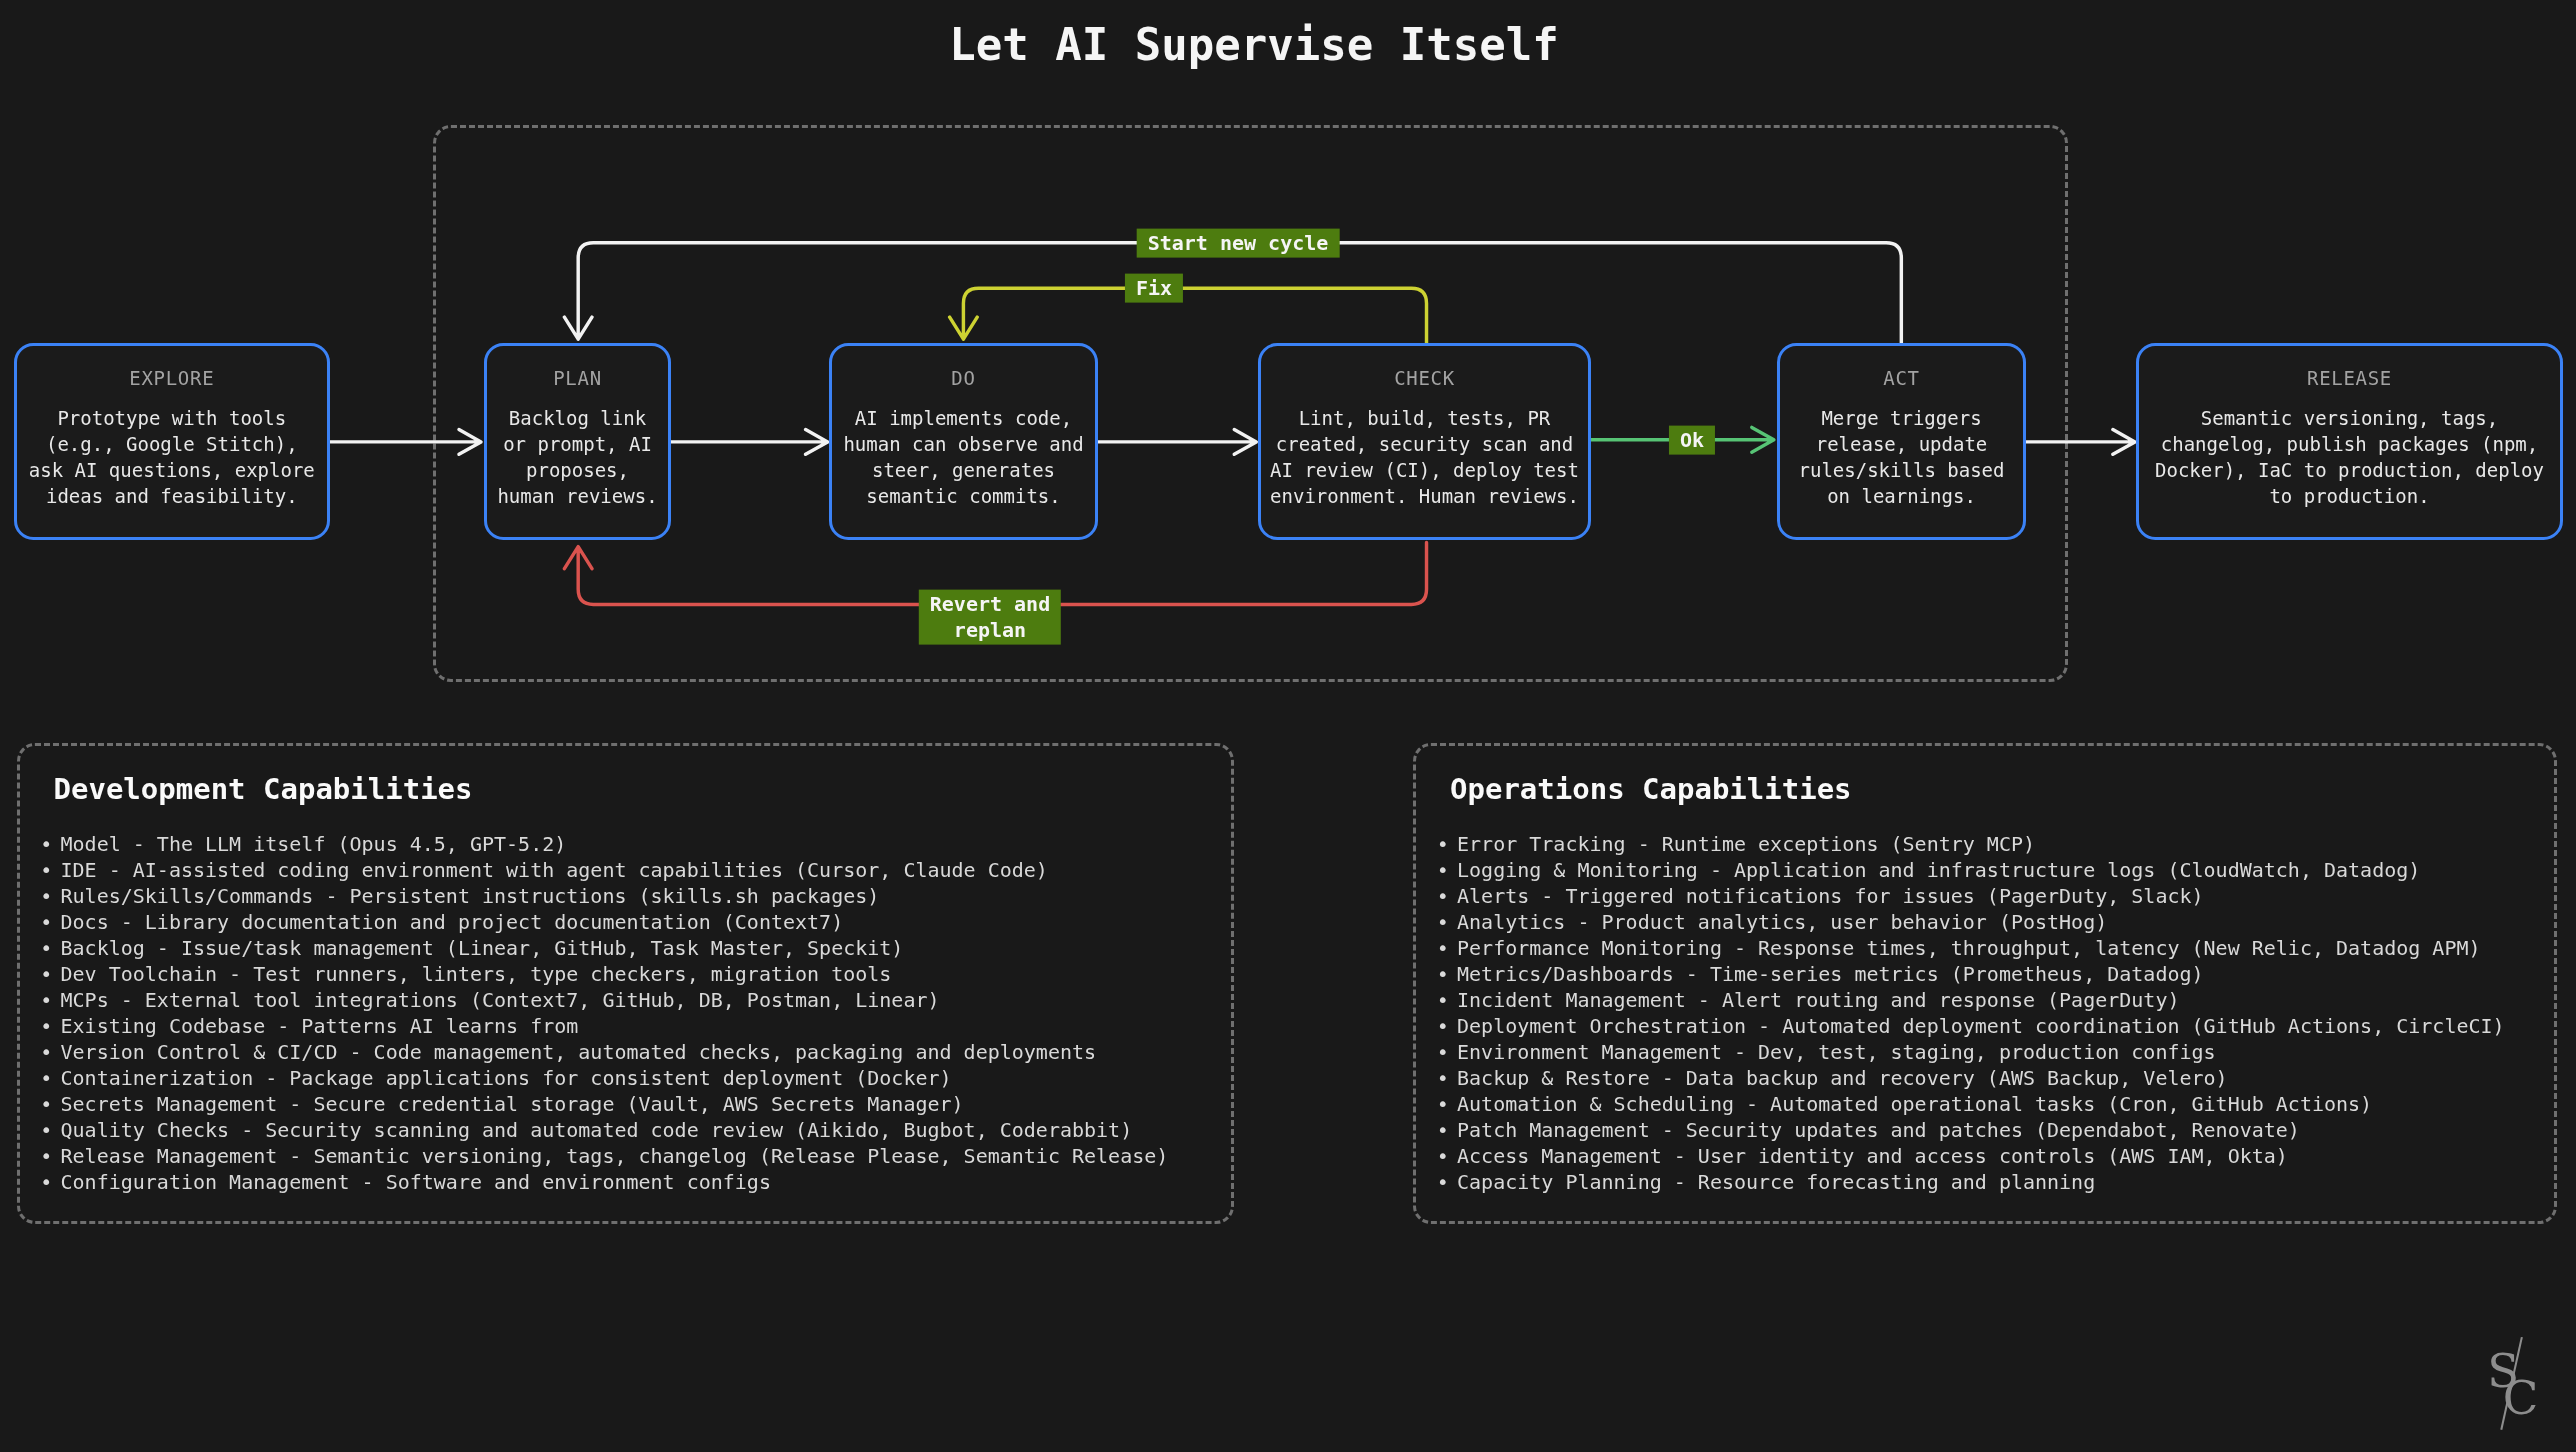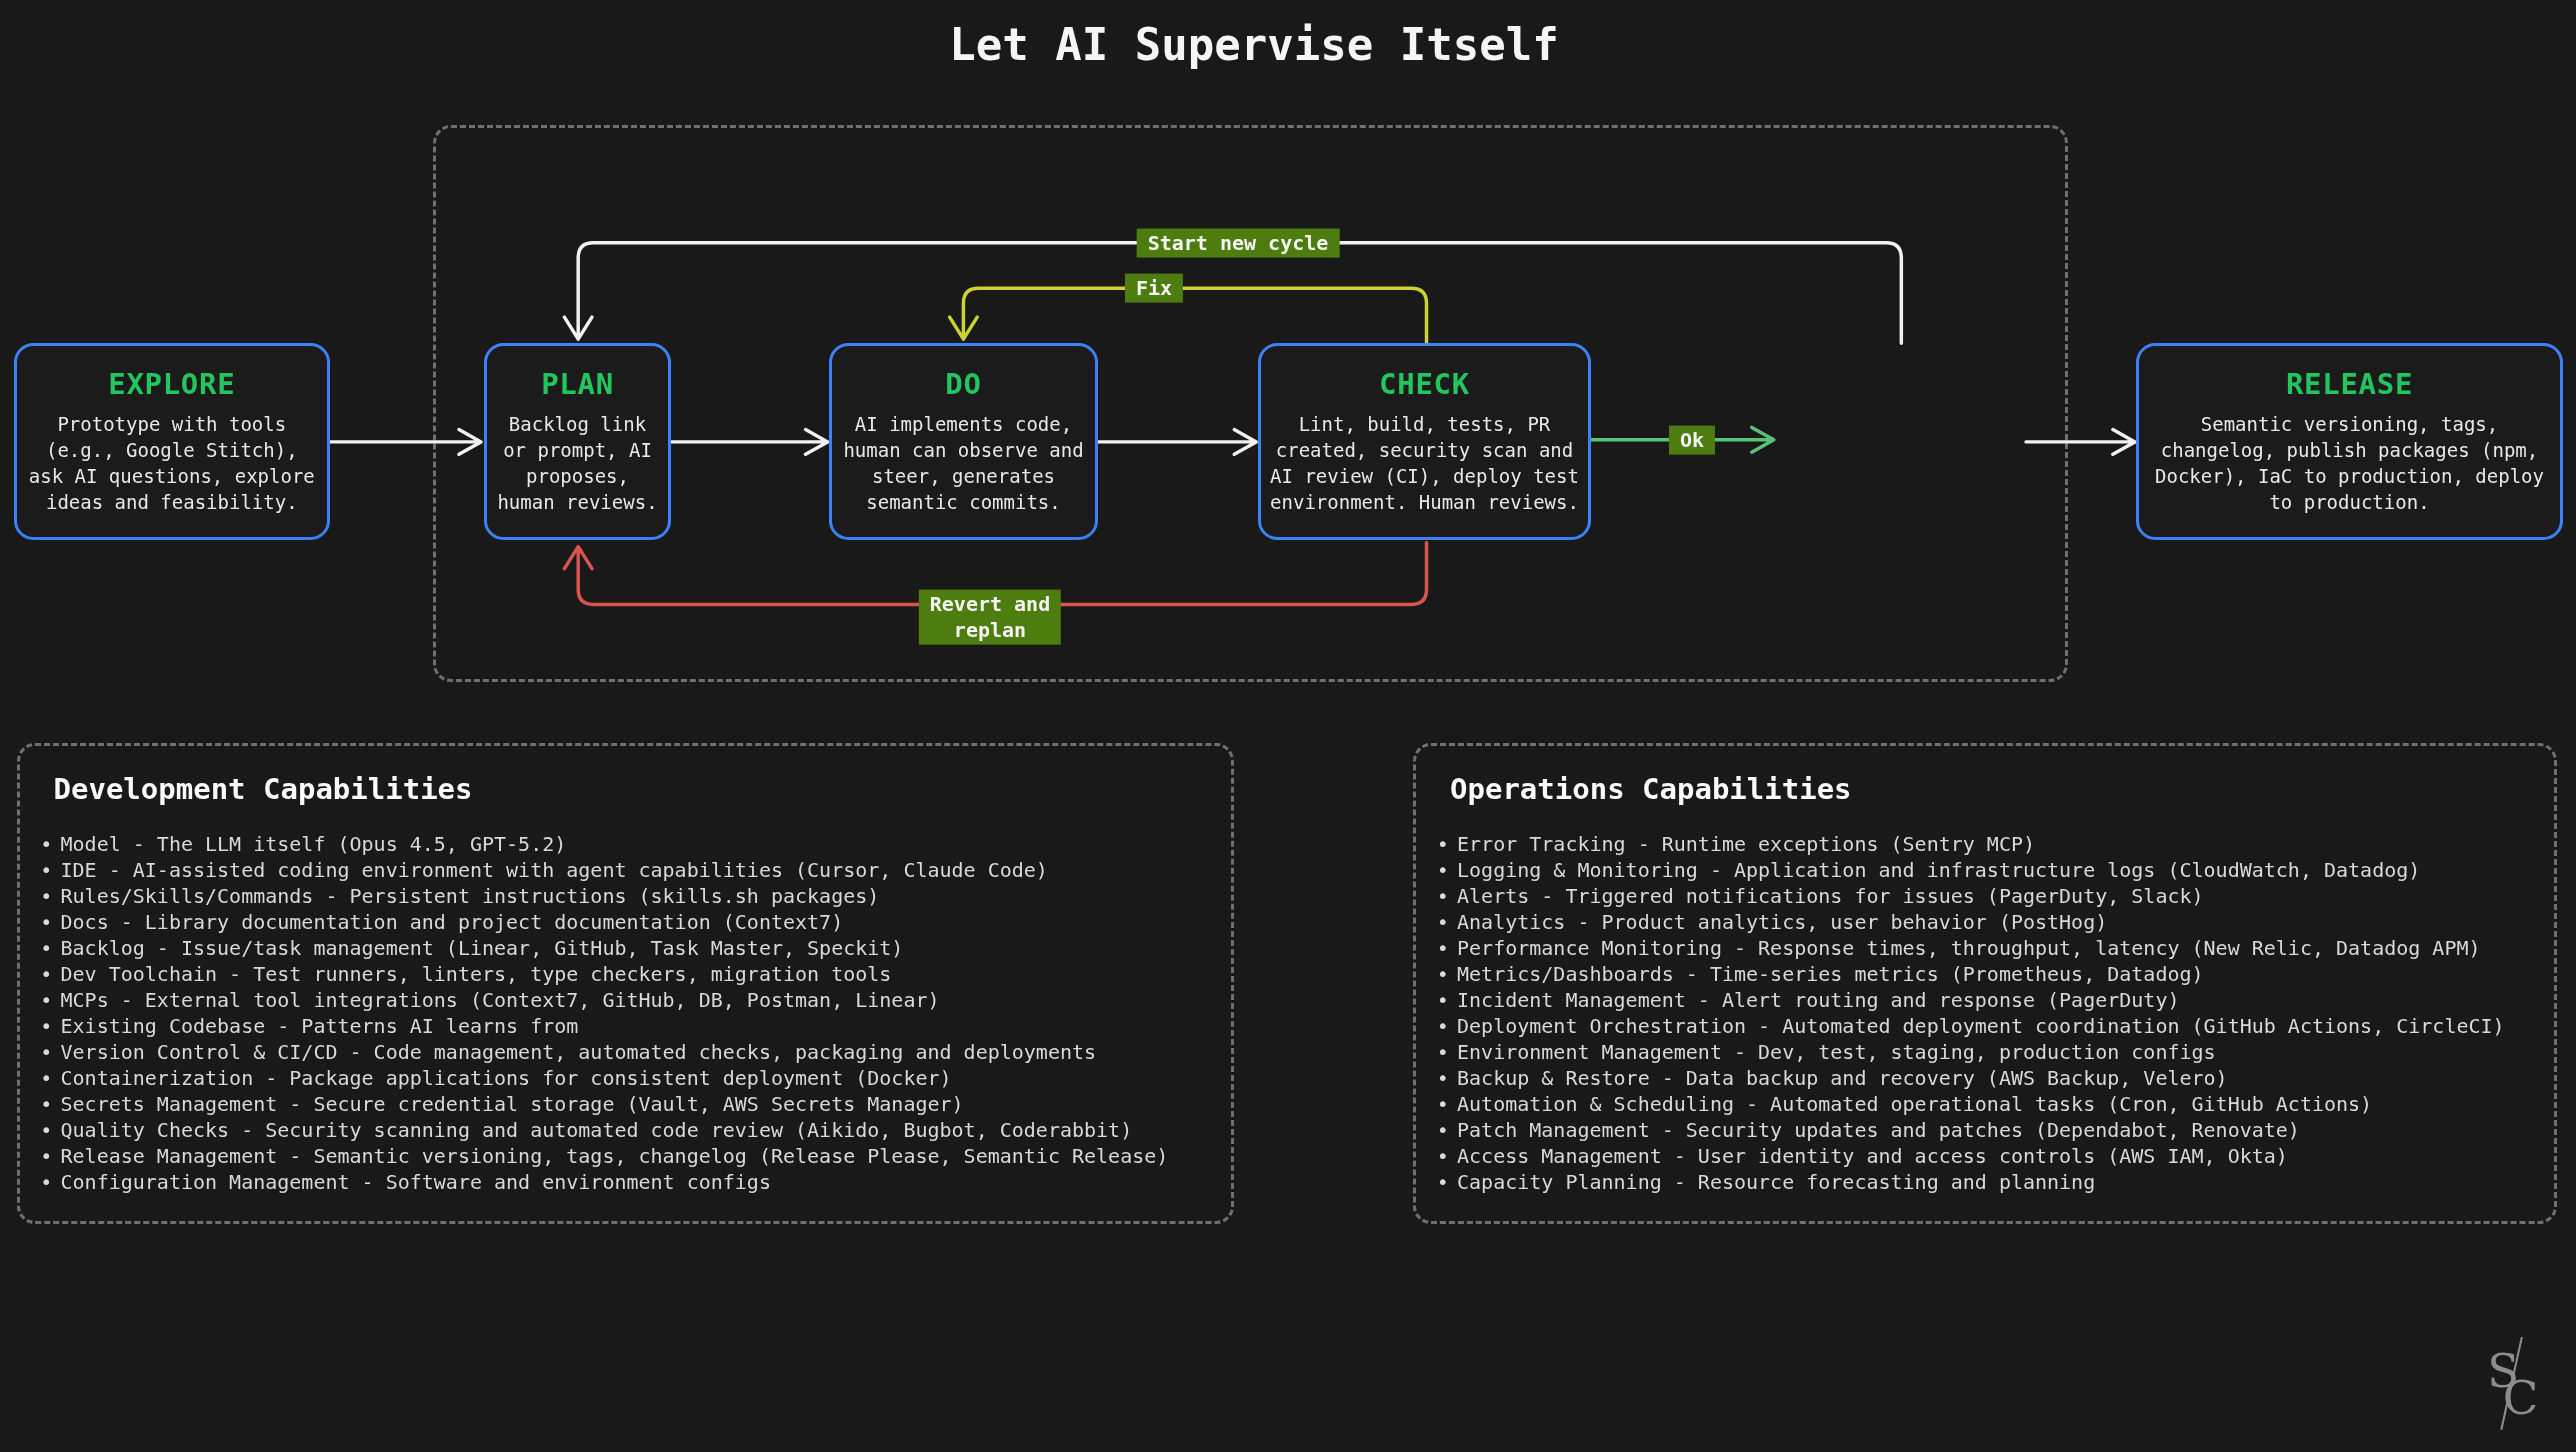--- a/index.html
+++ b/index.html
@@ -55,23 +55,23 @@
     background: #1b1b1b;
     border: 3.4px solid #3b82f6;
     border-radius: 19.3px;
     box-sizing: border-box;
     display: flex;
     flex-direction: column;
     align-items: center;
     padding: 20.7px 6.9px 11px 6.9px;
   }
   .node-title {
-    font-size: 29px;
-    font-weight: 700;
-    color: #22c55e;
+    font-size: 19px;
+    font-weight: 400;
+    color: #a3a3a3;
     letter-spacing: 0.7px;
   }
   .node-body-wrap {
     flex: 1;
     display: flex;
     align-items: center;
     justify-content: center;
   }
   .node-body {
     font-size: 19px;
@@ -185,20 +185,26 @@
     </div>
   </div>
 
   <div class="node" style="left:1258px; width:333px;">
     <div class="node-title">CHECK</div>
     <div class="node-body-wrap">
       <div class="node-body">Lint, build, tests, PR created, security scan and AI review (CI), deploy test environment. Human reviews.</div>
     </div>
   </div>
 
+  <div class="node" style="left:1777px; width:249px;">
+    <div class="node-title">ACT</div>
+    <div class="node-body-wrap">
+      <div class="node-body">Merge triggers release, update rules/skills based on learnings.</div>
+    </div>
+  </div>
 
   <div class="node" style="left:2136px; width:427px;">
     <div class="node-title">RELEASE</div>
     <div class="node-body-wrap">
       <div class="node-body">Semantic versioning, tags, changelog, publish packages (npm, Docker), IaC to production, deploy to production.</div>
     </div>
   </div>
 
   <div class="panel" style="left:16.5px; width:1217px;">
     <div class="panel-title">Development Capabilities</div>

